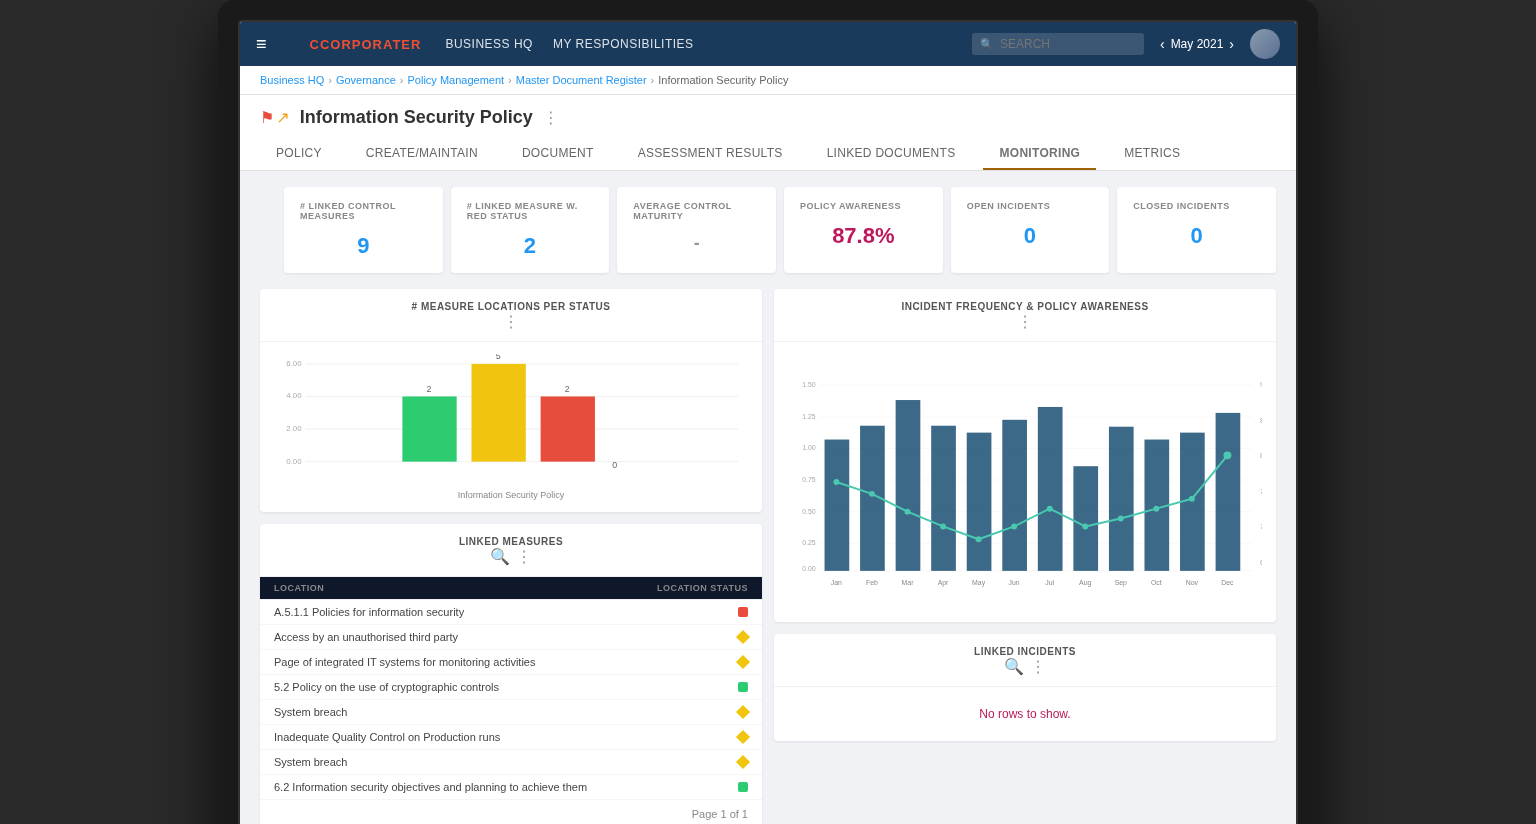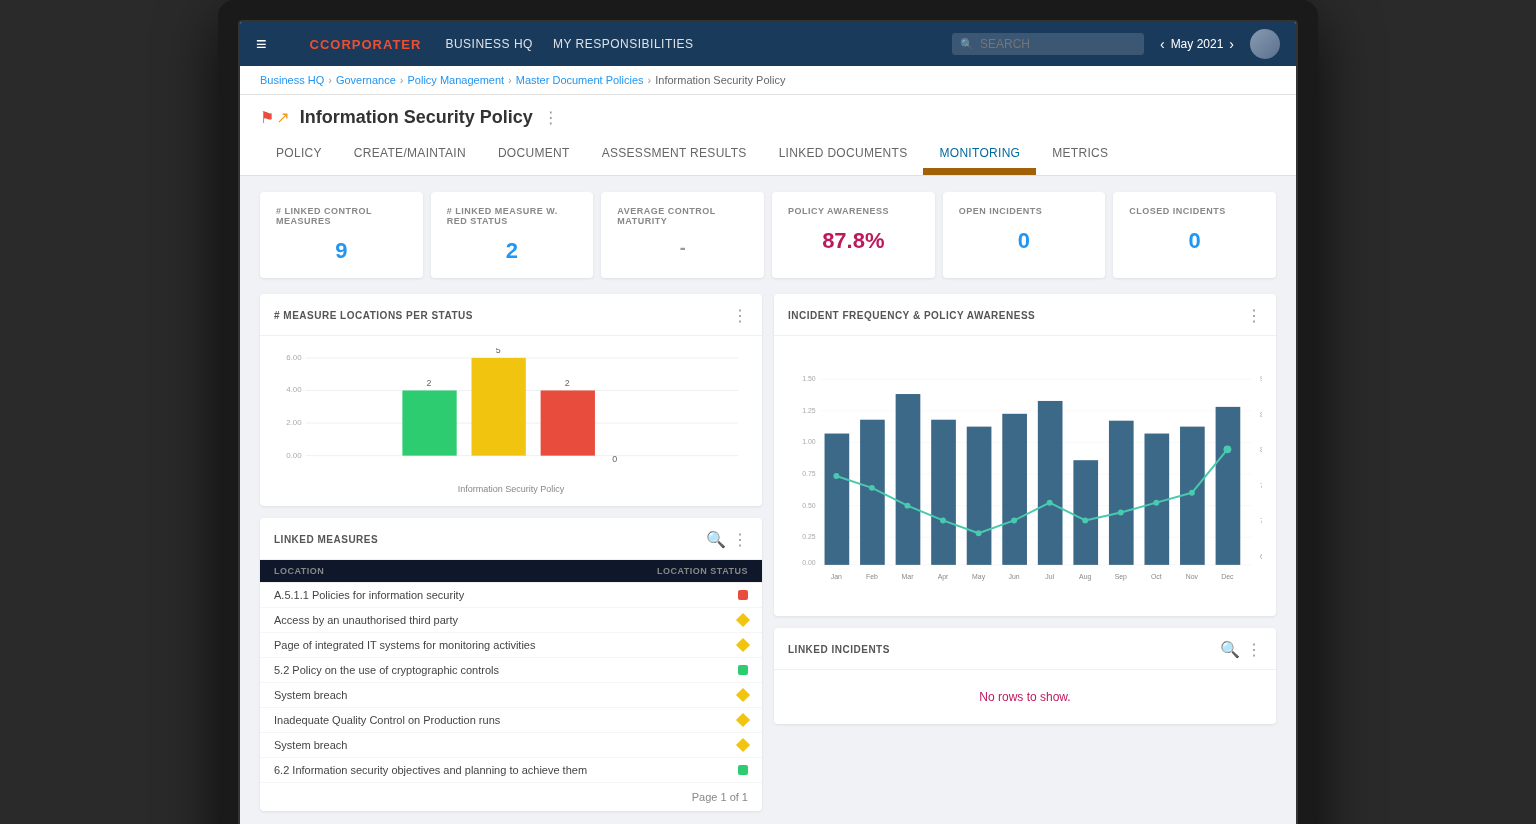--- a/index.html
+++ b/index.html
@@ -34,21 +34,21 @@
     .logo span { color: #f04e30; }
     .nav-links { display: flex; gap: 20px; margin-left: 8px; }
     .nav-link { color: rgba(255,255,255,0.85); font-size: 12px; cursor: pointer; text-transform: uppercase; letter-spacing: 0.5px; }
     .spacer { flex: 1; }
     .search-input {
       background: rgba(255,255,255,0.15);
       border: none;
       padding: 4px 8px 4px 28px;
       color: white;
       font-size: 12px;
-      width: 192px;
+      width: 172px;
       border-radius: 3px;
       outline: none;
     }
     .search-wrapper { position: relative; }
     .search-icon-nav { position: absolute; left: 8px; top: 50%; transform: translateY(-50%); color: rgba(255,255,255,0.6); font-size: 11px; }
     .date-nav { display: flex; align-items: center; gap: 6px; color: white; font-size: 12px; }
     .date-nav button { background: none; border: none; color: white; cursor: pointer; font-size: 14px; }
     .avatar { width: 30px; height: 30px; border-radius: 50%; background: #8a9bb0; overflow: hidden; display: flex; align-items: center; justify-content: center; }
     .avatar-img { width: 100%; height: 100%; background: linear-gradient(135deg, #8a9bb0, #5a7090); }
     
@@ -78,41 +78,42 @@
       gap: 10px;
       margin-bottom: 10px;
     }
     .page-icons { display: flex; gap: 2px; }
     .icon-flag { color: #e74c3c; font-size: 16px; }
     .icon-arrow { color: #f39c12; font-size: 16px; }
     .page-title { font-size: 18px; font-weight: 600; color: #333; }
     .more-icon { color: #999; font-size: 16px; cursor: pointer; }
     
     
-    .tabs { display: flex; gap: 0; }
+    .tabs { display: flex; gap: 12px; }
     .tab {
       padding: 8px 16px;
       font-size: 12px;
       color: #666;
       cursor: pointer;
       border-bottom: 2px solid transparent;
       text-transform: uppercase;
       letter-spacing: 0.3px;
     }
-    .tab.active { color: #0369a1; border-bottom: 7px solid #a16207; font-weight: 400; }
+    .tab.active { color: #737373; border-bottom: 2px solid #a16207; font-weight: 700; }
     
     
     .main-content { padding: 16px 20px; background: #f0f2f5; }
     
     
     .kpi-row {
       display: grid;
       grid-template-columns: 1fr 1fr 1fr 1fr 1fr 1fr;
       gap: 8px;
       margin-bottom: 16px;
+      margin-left: 24px;
     }
     .kpi-card {
       background: white;
       border-radius: 4px;
       padding: 14px 16px;
       box-shadow: 0 1px 3px rgba(0,0,0,0.08);
     }
     .kpi-label {
       font-size: 9px;
       color: #888;
@@ -143,20 +144,21 @@
       border-radius: 4px;
       box-shadow: 0 1px 3px rgba(0,0,0,0.08);
       overflow: hidden;
     }
     .panel-header {
       padding: 12px 14px 10px;
       display: flex;
       align-items: center;
       justify-content: space-between;
       border-bottom: 1px solid #f0f0f0;
+      flex-direction: column;
     }
     .panel-title {
       font-size: 10px;
       font-weight: 700;
       color: #555;
       text-transform: uppercase;
       letter-spacing: 0.5px;
     }
     .panel-actions { display: flex; gap: 6px; }
     .panel-icon-btn { background: none; border: none; color: #999; cursor: pointer; font-size: 16px; }
@@ -259,21 +261,21 @@
       </div>
     </div>
 
     <div class="breadcrumb">
       <a>Business HQ</a>
       <span class="sep">›</span>
       <a>Governance</a>
       <span class="sep">›</span>
       <a>Policy Management</a>
       <span class="sep">›</span>
-      <a>Master Document Policies</a>
+      <a>Master Document Register</a>
       <span class="sep">›</span>
       <span>Information Security Policy</span>
     </div>
 
     <div class="page-header">
       <div class="page-title-row">
         <div class="page-icons">
           <span class="icon-flag">⚑</span>
           <span class="icon-arrow">↗</span>
         </div>

